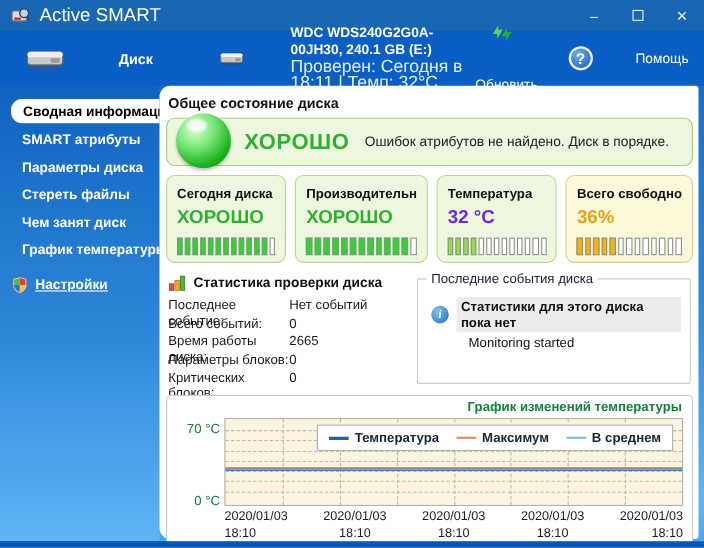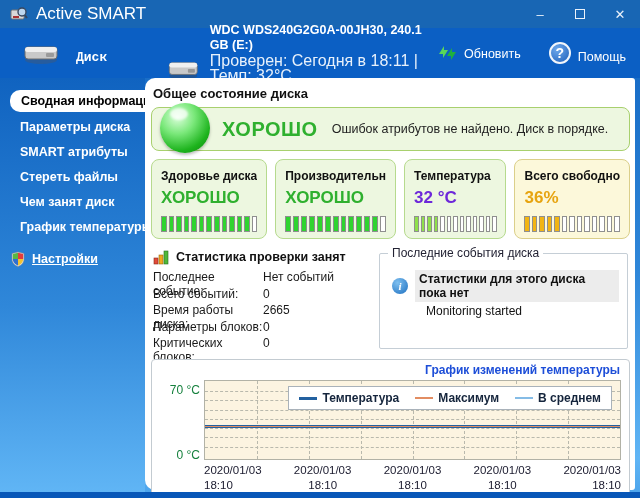--- a/index.html
+++ b/index.html
@@ -14,21 +14,21 @@
               display:flex; align-items:center; color:#fff; }
   .app-icon { width:18px; height:16px; margin:0 8px 0 10px; }
   .tb-title { font-size:17px; }
   .win-controls { margin-left:auto; display:flex; align-items:center; height:100%; }
   .win-btn { width:40px; height:28px; display:flex; align-items:center; justify-content:center;
              color:#eaf2fb; font-size:13px; cursor:default; }
   .win-btn .maxbox { width:10px; height:10px; border:1.5px solid #eaf2fb; }
   
   .toolbar { position:absolute; left:0; top:28px; width:640px; height:50px; background:#0b5fc4;
              display:flex; align-items:center; color:#fff; }
-  .tool-group { display:flex; align-items:flex-end; }
+  .tool-group { display:flex; align-items:center;gap:32px; }
   .tool-label { font-size:13px; font-weight:bold; }
   .drive-text { line-height:15px; }
   .drive-name { font-weight:bold; font-size:12.5px; }
   .drive-status { font-size:16px; color:#e8f1fb; }
   .help-circle { width:22px; height:22px; border-radius:50%; background:radial-gradient(circle at 35% 30%,#6fa9ec,#1d5fba);
                  border:2px solid #f2f6fb; color:#fff; font-weight:bold; font-size:14px;
                  display:flex; align-items:center; justify-content:center; margin-right:7px; }
   
   .sidebar { position:absolute; left:0; top:78px; width:145px; height:414px;
              background:linear-gradient(180deg,#1063c0 0%,#2f87d9 55%,#60b5f5 100%); padding-top:10px; }
@@ -72,21 +72,21 @@
   .event-entry { padding:16px 8px 0 12px; }
   .event-line1 { display:flex; align-items:center; }
   .event-title { flex:1; margin-left:7px; background:#ececec; font-weight:bold; font-size:12px; padding:2px 4px; }
   .event-detail { margin-left:34px; font-size:12px; margin-top:2px; }
   .info-circle { width:16px; height:16px; border-radius:50%; flex:0 0 16px;
                  background:radial-gradient(circle at 35% 30%,#7fc0f0,#1d6fc0);
                  color:#fff; font-weight:bold; font-style:italic; font-size:11px; font-family:"Liberation Serif",serif;
                  display:flex; align-items:center; justify-content:center; }
   
   .chart-panel { position:relative; margin-top:8px; height:138px; border:1px solid #c3cbd1; border-radius:4px; background:#fff; }
-  .chart-title { position:absolute; top:3px; right:9px; font-weight:bold; font-size:12px; color:#1d4ed8; }
+  .chart-title { position:absolute; top:3px; right:9px; font-weight:bold; font-size:12px; color:#15803d; }
   .plot { position:absolute; left:52px; right:8px; top:20px; bottom:36px; background:#fcf4e1; border:1px solid #b2b2a6; }
   .gridline-h { position:absolute; left:0; right:0; height:0; border-top:1px dashed #b9b9ad; }
   .gridline-v { position:absolute; top:0; bottom:0; width:0; border-left:1px dashed #b9b9ad; }
   .series-line { position:absolute; left:0; right:0; }
   .ylab { position:absolute; left:4px; width:44px; text-align:right; font-size:12px; color:#15803d; }
   .ylab.top { top:23px; } .ylab.bottom { top:88px; }
   .legend { position:absolute; top:5px; right:8px; background:#fff; border:1px solid #a9b2ba;
             padding:4px 10px; display:flex; gap:16px; align-items:center; z-index:5; }
   .legend-item { display:flex; align-items:center; gap:5px; font-size:12px; color:#15253c; }
   .legend-swatch { width:18px; }
@@ -113,61 +113,61 @@
     <div class="win-btn">
         <span class="maxbox"></span>
       </div>
     <div class="win-btn">
         <span>✕</span>
       </div>
   </div>
 </div>
 
 <div class="toolbar">
-  <div class="tool-group" style="margin-left:22px;font-family:Liberation Mono, monospace;">
+  <div class="tool-group" style="margin-left:22px;">
     <svg width="38" height="24" viewBox="0 0 38 24">
       <ellipse cx="19" cy="19" rx="16" ry="4" fill="#5a5a5a" opacity=".35"></ellipse>
       <rect x="3" y="6" width="32" height="12" rx="3" fill="#c9c9c9" stroke="#6e6e6e"></rect>
       <rect x="3" y="6" width="32" height="5" rx="2.5" fill="#efefef"></rect>
       <rect x="24" y="12" width="8" height="4" rx="1" fill="#9a9a9a"></rect>
     </svg>
     <span class="tool-label" style="margin-left:16px;">Диск</span>
   </div>
   <div class="tool-group" style="margin-left:60px;">
     <svg width="42" height="28" viewBox="0 0 42 28">
       <ellipse cx="21" cy="23" rx="18" ry="4" fill="#444" opacity=".35"></ellipse>
       <rect x="3" y="6" width="36" height="15" rx="3.5" fill="#c9c9c9" stroke="#6e6e6e"></rect>
       <rect x="3" y="6" width="36" height="6" rx="3" fill="#f0f0f0"></rect>
       <rect x="27" y="14" width="9" height="5" rx="1" fill="#969696"></rect>
     </svg>
     <div class="drive-text" style="margin-left:10px;">
       <div class="drive-name">WDC WDS240G2G0A-00JH30, 240.1 GB (E:)</div>
       <div class="drive-status">Проверен: Сегодня в 18:11 | Темп: 32°C</div>
     </div>
   </div>
-  <div class="tool-group" style="margin-left:auto;">
+  <div class="tool-group" style="margin-left:auto;flex-direction:column;">
     <svg width="20" height="16" viewBox="0 0 20 16">
       <polygon points="1,9 6,1 6,5 10,5 5,13 5,9" fill="#59d659"></polygon>
       <polygon points="9,11 14,3 14,7 18,7 13,15 13,11" fill="#1faf3f"></polygon>
     </svg>
     <span class="tool-label" style="margin-left:6px; font-weight:normal; font-size:12.5px;">Обновить</span>
   </div>
   <div class="tool-group" style="margin-left:28px; margin-right:14px;">
     <div class="help-circle">
         <span>?</span>
       </div>
     <span class="tool-label" style="font-weight:normal; font-size:12.5px;">Помощь</span>
   </div>
 </div>
 
 <div class="sidebar">
   <div>
       <div class="sb-item selected">Сводная информация</div>
+      <div class="sb-item">SMART атрибуты</div>
       <div class="sb-item">Параметры диска</div>
-      <div class="sb-item">SMART атрибуты</div>
       <div class="sb-item">Стереть файлы</div>
       <div class="sb-item">Чем занят диск</div>
       <div class="sb-item">График температуры</div>
     </div>
   <div class="sb-settings">
     <svg width="16" height="16" viewBox="0 0 16 16">
       <path d="M8 1 L14 2.5 V8 C14 12 11 14.5 8 15.5 C5 14.5 2 12 2 8 V2.5 Z" fill="#e8e8e8" stroke="#888" stroke-width=".6"></path>
       <path d="M8 1.8 L13.2 3.1 V8 H8 Z" fill="#e23c3c"></path>
       <path d="M8 1.8 L2.8 3.1 V8 H8 Z" fill="#59b843"></path>
       <path d="M2.8 8 H8 V14.6 C5.5 13.6 2.8 11.4 2.8 8 Z" fill="#2f6fd0"></path>
@@ -181,21 +181,21 @@
   <div class="section-title">Общее состояние диска</div>
 
   <div class="banner">
     <div class="ball"></div>
     <span class="banner-status">ХОРОШО</span>
     <span class="banner-msg">Ошибок атрибутов не найдено. Диск в порядке.</span>
   </div>
 
   <div class="cards">
       <div class="card" style="background: rgb(237, 247, 224); border-color: rgb(182, 218, 142);">
-        <div class="card-title">Здоровье диска</div>
+        <div class="card-title">Сегодня диска</div>
         <div class="card-value" style="color: rgb(47, 176, 47);">ХОРОШО</div>
         <div class="segbar">
           <div class="seg" style="background: rgb(47, 212, 47);"></div>
           <div class="seg" style="background: rgb(47, 212, 47);"></div>
           <div class="seg" style="background: rgb(47, 212, 47);"></div>
           <div class="seg" style="background: rgb(47, 212, 47);"></div>
           <div class="seg" style="background: rgb(47, 212, 47);"></div>
           <div class="seg" style="background: rgb(47, 212, 47);"></div>
           <div class="seg" style="background: rgb(47, 212, 47);"></div>
           <div class="seg" style="background: rgb(47, 212, 47);"></div>
@@ -266,21 +266,21 @@
     </div>
 
   <div class="mid-row">
     <div class="stats">
       <div class="stats-head">
         <svg width="17" height="16" viewBox="0 0 17 16">
           <rect x="1" y="9" width="4" height="6" fill="#e24a3a" stroke="#8a2a1a" stroke-width=".6"></rect>
           <rect x="6" y="6" width="4" height="9" fill="#f0a820" stroke="#96660e" stroke-width=".6"></rect>
           <rect x="11" y="2" width="4" height="13" fill="#4fb83a" stroke="#2a6e1c" stroke-width=".6"></rect>
         </svg>
-        <span class="stats-title">Статистика проверки занят</span>
+        <span class="stats-title">Статистика проверки диска</span>
       </div>
       <div>
           <div class="stat-row">
             <div class="stat-label">Последнее событие:</div>
             <div>Нет событий</div>
           </div>
           <div class="stat-row">
             <div class="stat-label">Всего событий:</div>
             <div>0</div>
           </div>

